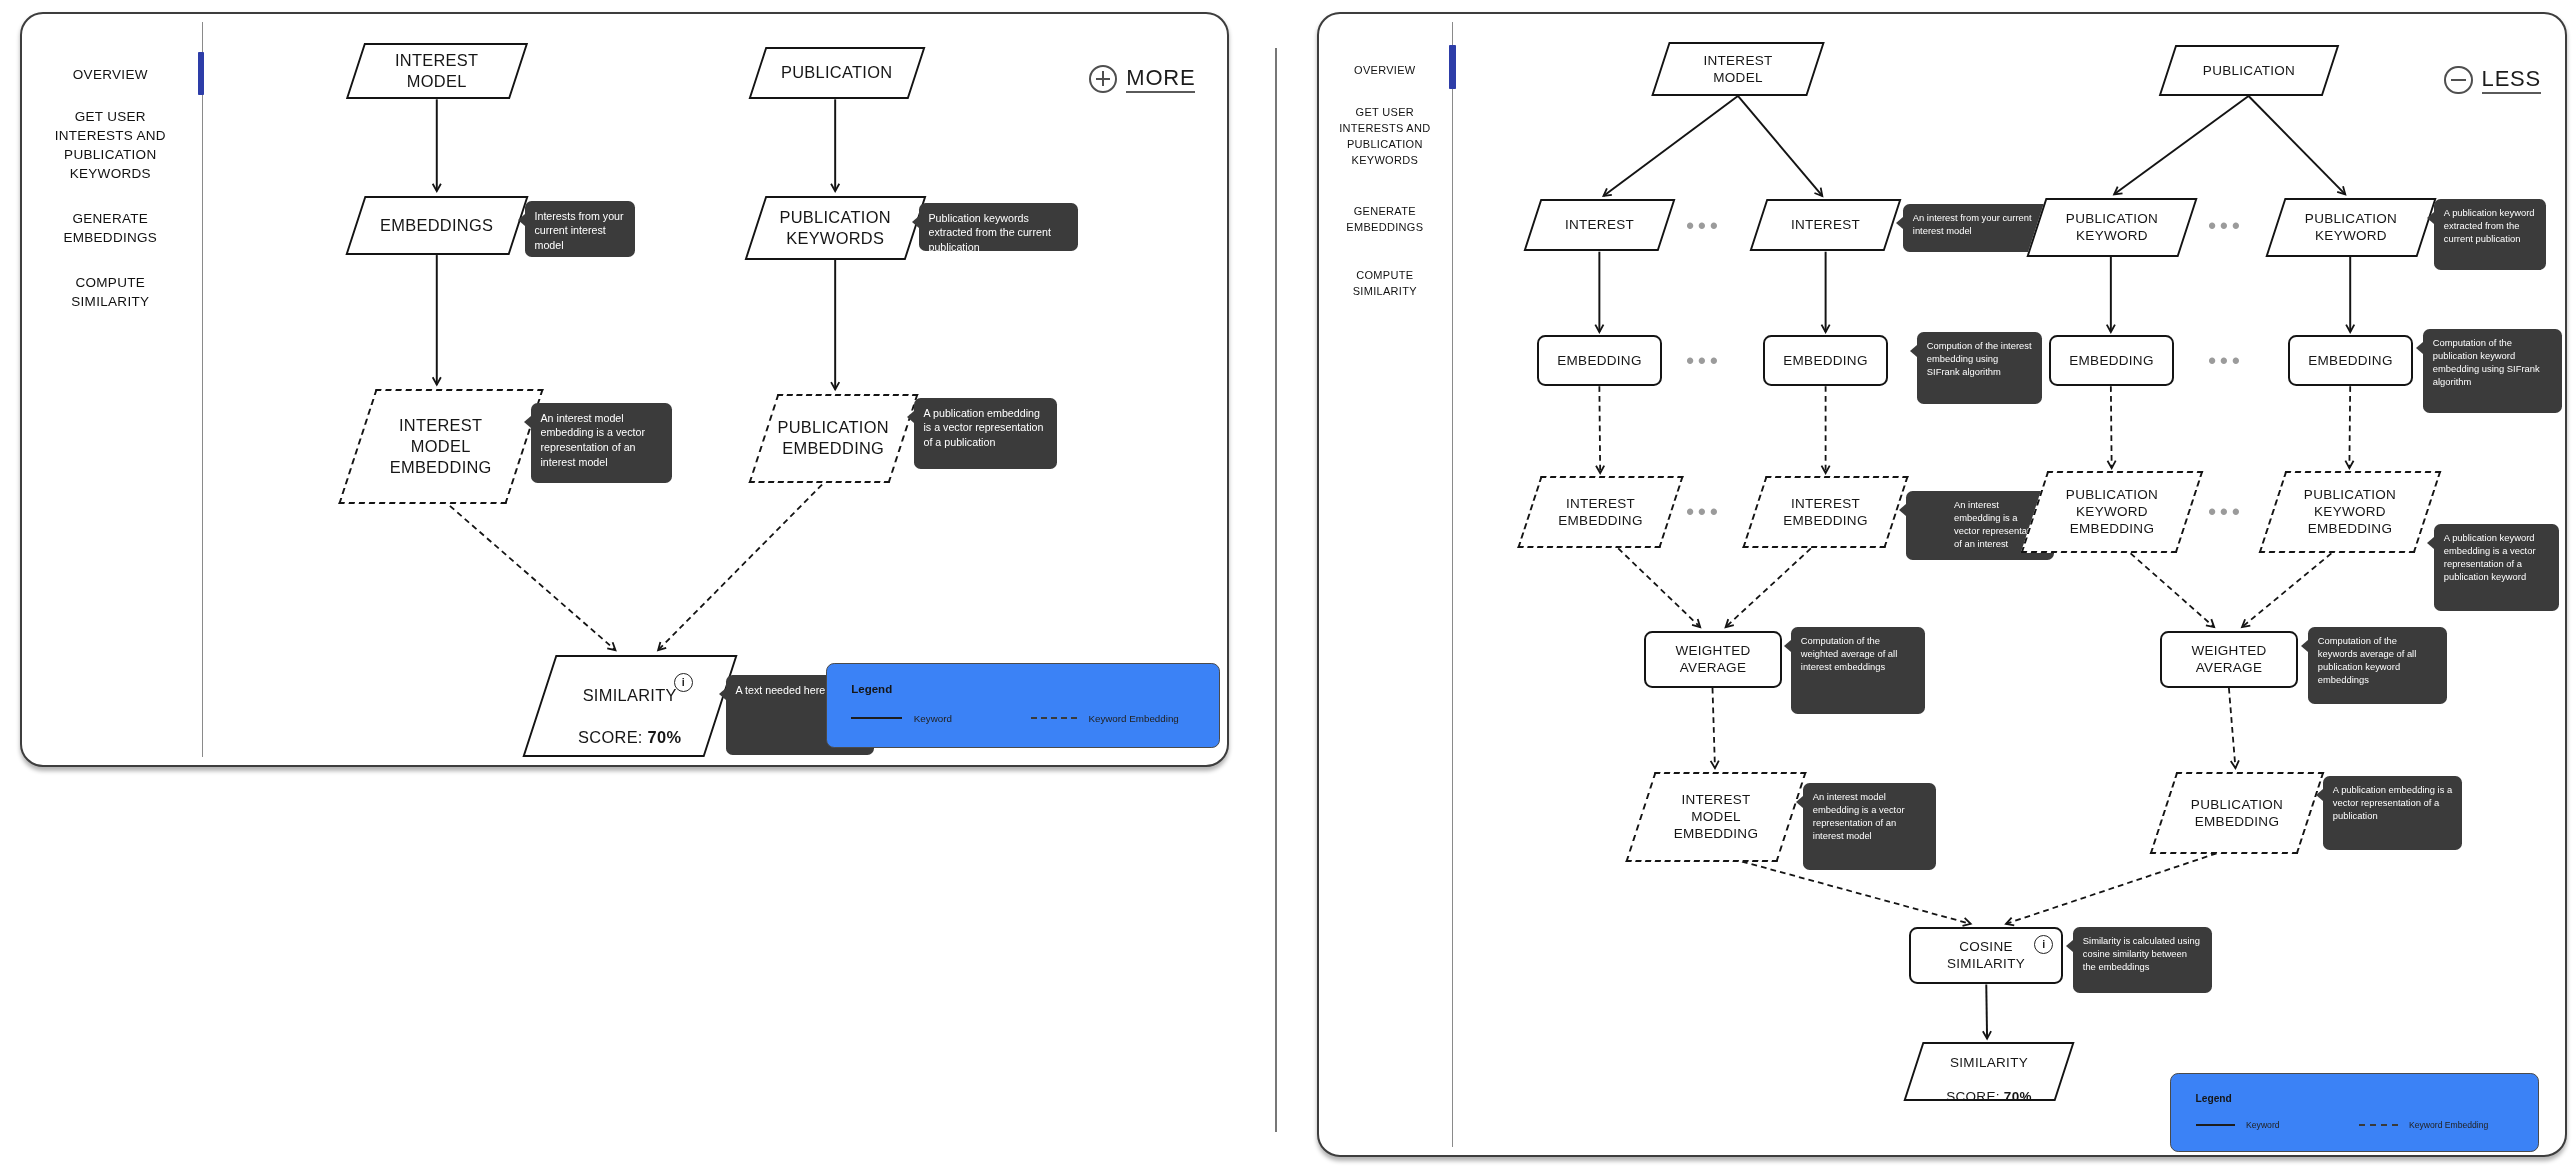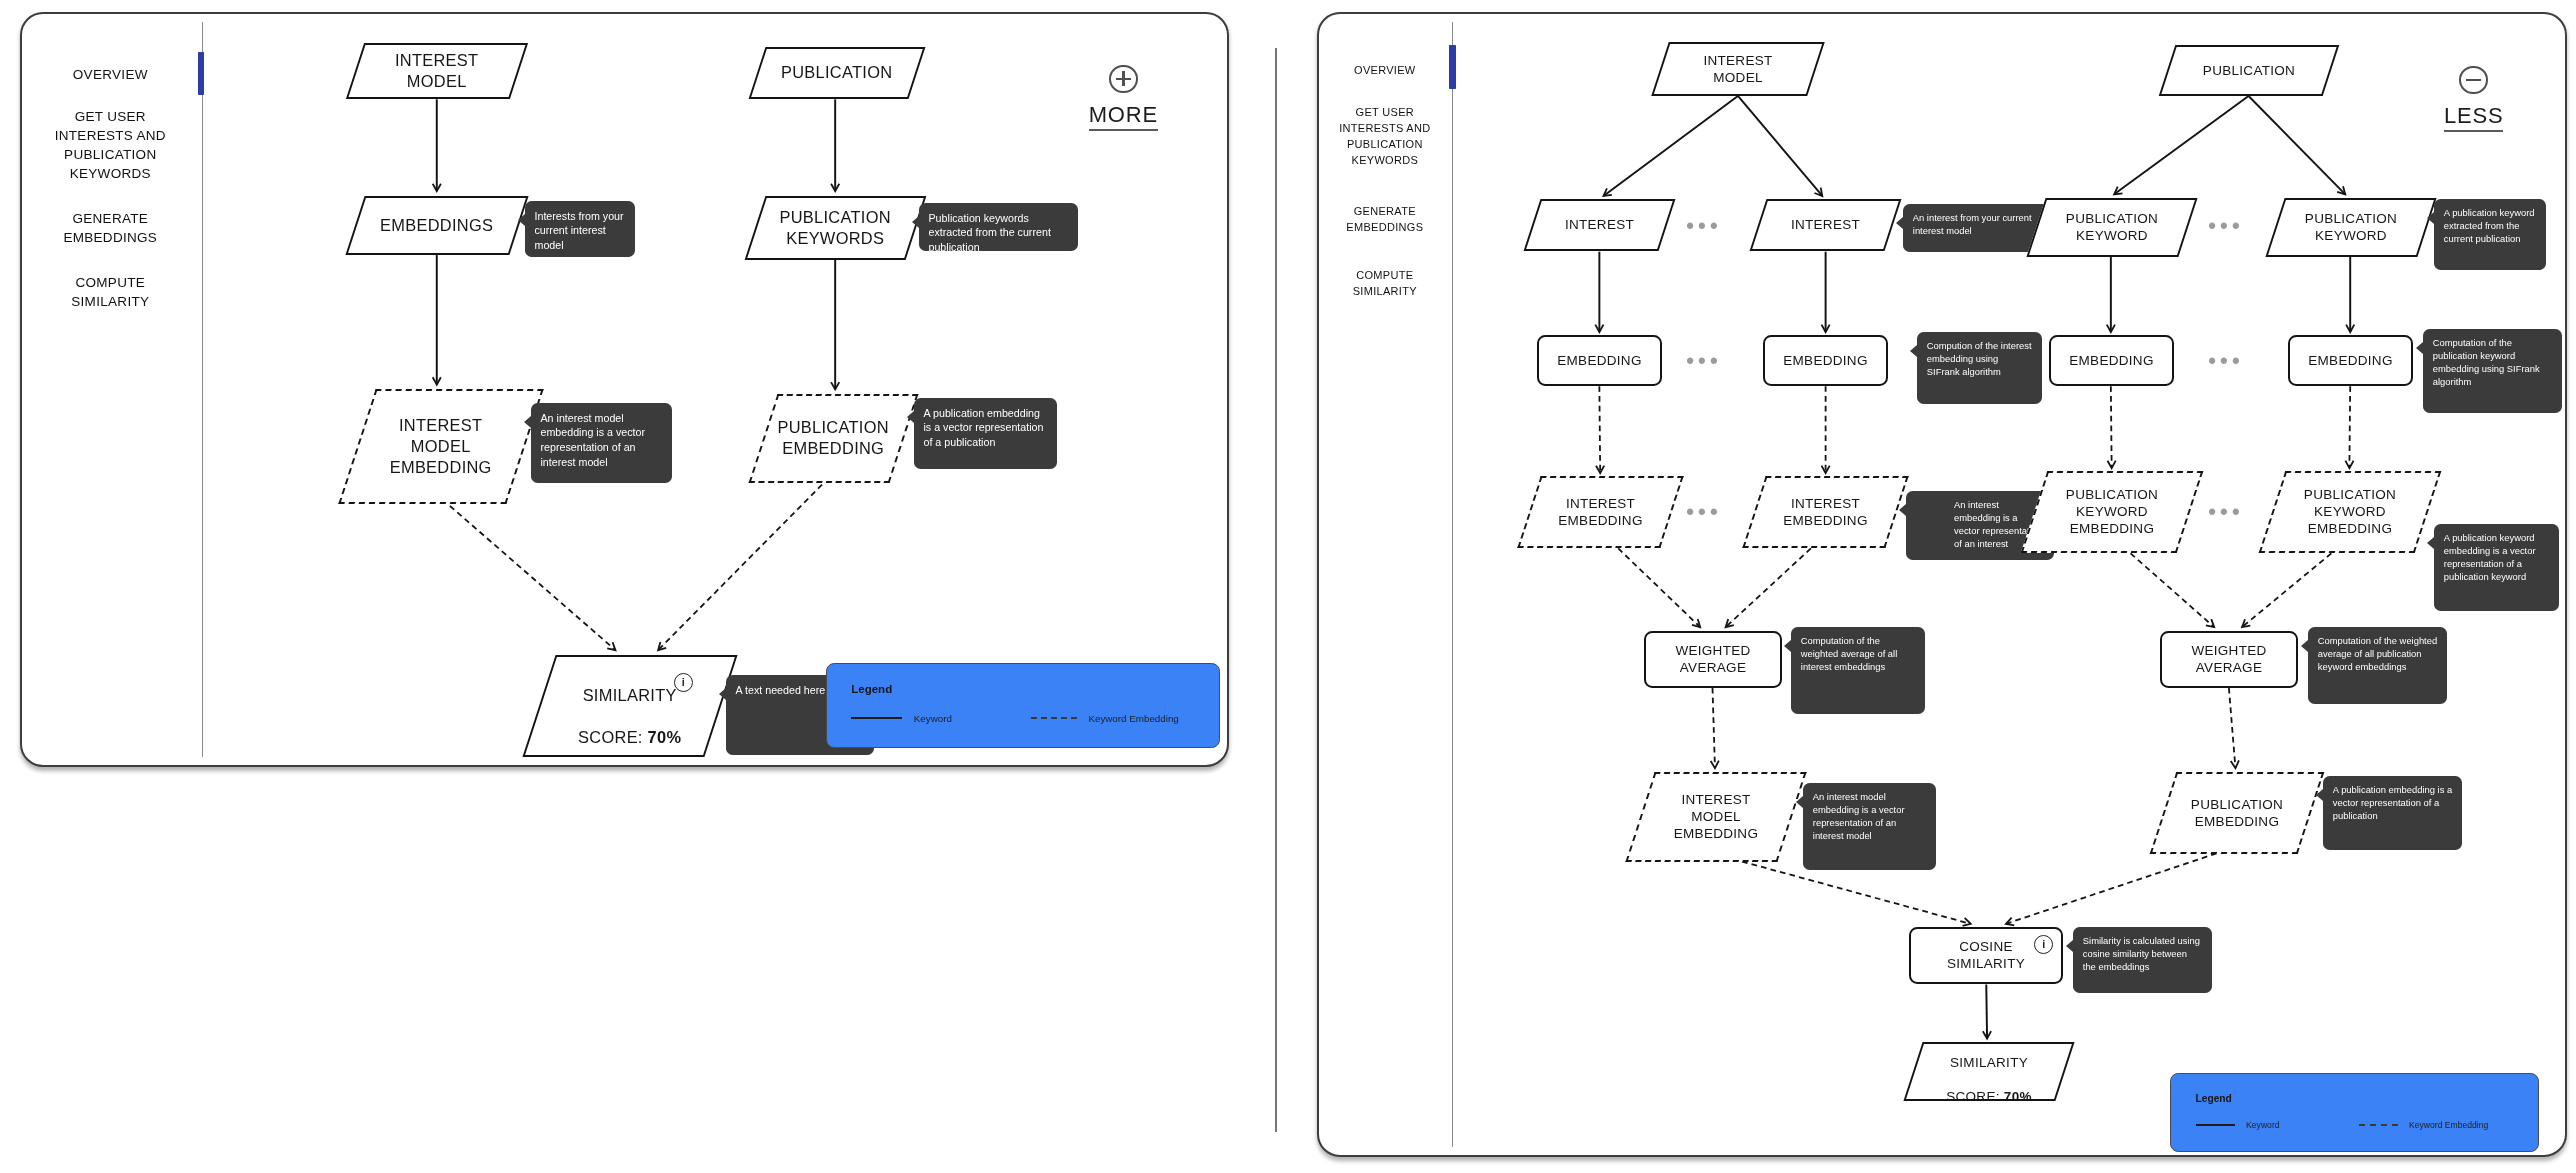--- a/index.html
+++ b/index.html
@@ -10,21 +10,21 @@
          box-shadow:0 3.3px 4.1px rgba(0,0,0,.30);}
   .panel-divider{position:absolute;width:1.6px;background:#777;}
 
   
   .side-item{position:absolute;text-align:center;white-space:pre-line;cursor:pointer;
              letter-spacing:0.3px;color:#111;}
   .side-divider{position:absolute;width:1.2px;background:#8a8a8a;}
   .active-bar{position:absolute;border-radius:0.8px;}
 
   
-  .toggle{position:absolute;display:flex;align-items:center;gap:9px;cursor:pointer;flex-direction:column;}
+  .toggle{position:absolute;display:flex;align-items:center;gap:9px;cursor:pointer;}
   .circle-icon{width:24.6px;height:24.6px;border:2.5px solid #4f4f4f;border-radius:50%;
                position:relative;flex:0 0 auto;}
   .circle-icon::before{content:"";position:absolute;left:4.9px;right:4.9px;top:50%;
                margin-top:-1.2px;height:2.5px;background:#4f4f4f;}
   .circle-icon.plus::after{content:"";position:absolute;top:4.9px;bottom:4.9px;left:50%;
                margin-left:-1.2px;width:2.5px;background:#4f4f4f;}
   .toggle-label{font-size:22px;letter-spacing:0.8px;color:#1c1c1c;
                 border-bottom:2.5px solid #5a5a5a;padding-bottom:0.8px;}
 
   
@@ -331,21 +331,21 @@
   </div>
   <div class="tooltip" style="left:472px;top:613px;width:134px;height:87px;">
     <span>Computation of the weighted average of all interest embeddings</span>
   </div>
   <div class="node" style="left:841px;top:617px;width:138px;height:57px;">
     <div class="rshape"></div>
     <div class="nlabel">WEIGHTED
 AVERAGE</div>
   </div>
   <div class="tooltip" style="left:989px;top:613px;width:139px;height:77px;">
-    <span>Computation of the weighted average of all publication keyword embeddings</span>
+    <span>Computation of the keywords average of all publication keyword embeddings</span>
   </div>
 
   <div class="node" style="left:321px;top:758px;width:152px;height:90px;">
     <div class="pshape dashed"></div>
     <div class="nlabel">INTEREST
 MODEL
 EMBEDDING</div>
   </div>
   <div class="tooltip" style="left:484px;top:769px;width:133px;height:87px;">
     <span>An interest model embedding is a vector representation of an interest model</span>

